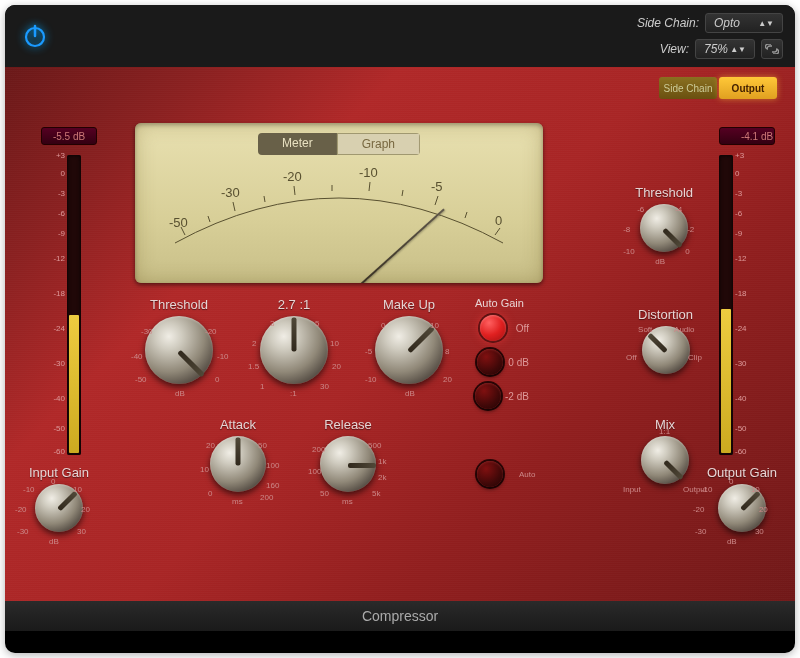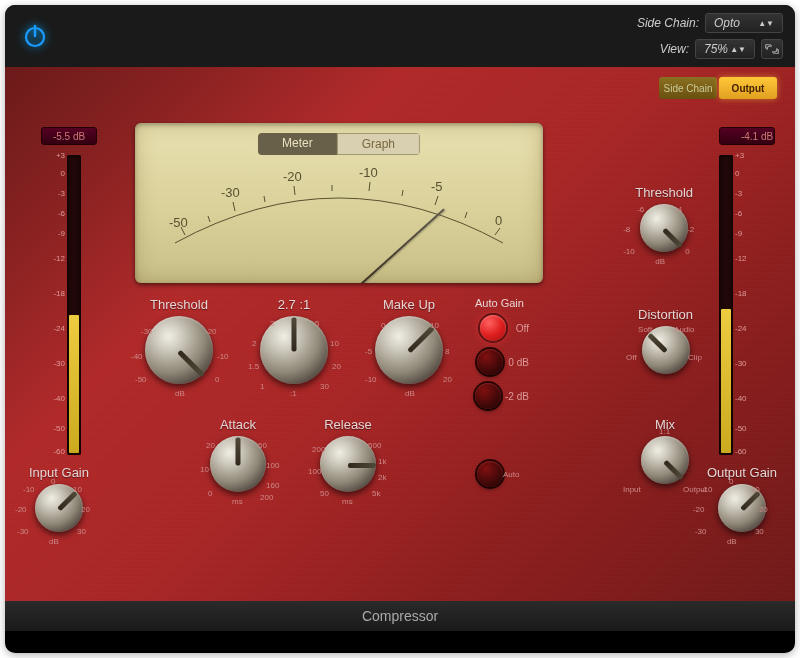--- a/index.html
+++ b/index.html
@@ -270,21 +270,21 @@
       <span class="tiny" style="left:0px;top:72px">50</span>
       <span class="tiny" style="left:-12px;top:50px">100</span>
       <span class="tiny" style="left:-8px;top:28px">200</span>
       <span class="tiny" style="left:48px;top:24px">500</span>
       <span class="tiny" style="left:58px;top:40px">1k</span>
       <span class="tiny" style="left:58px;top:56px">2k</span>
       <span class="tiny" style="left:52px;top:72px">5k</span>
       <span class="tiny" style="left:22px;top:80px">ms</span>
     </div>
 
-    <div style="position:absolute;top:390px;left:472px;display:flex;align-items:center;gap:0">
+    <div style="position:absolute;top:390px;left:472px;display:flex;align-items:center;gap:16px">
       <div class="led-btn"></div>
       <span class="tiny" style="position:static">Auto</span>
     </div>
 
 
     <div class="knob-group" style="top:118px;right:102px">
       <div class="knob-label">Threshold</div>
       <div class="knob sm r45"></div>
       <span class="tiny" style="left:-12px;top:62px">-10</span>
       <span class="tiny" style="left:-12px;top:40px">-8</span>

